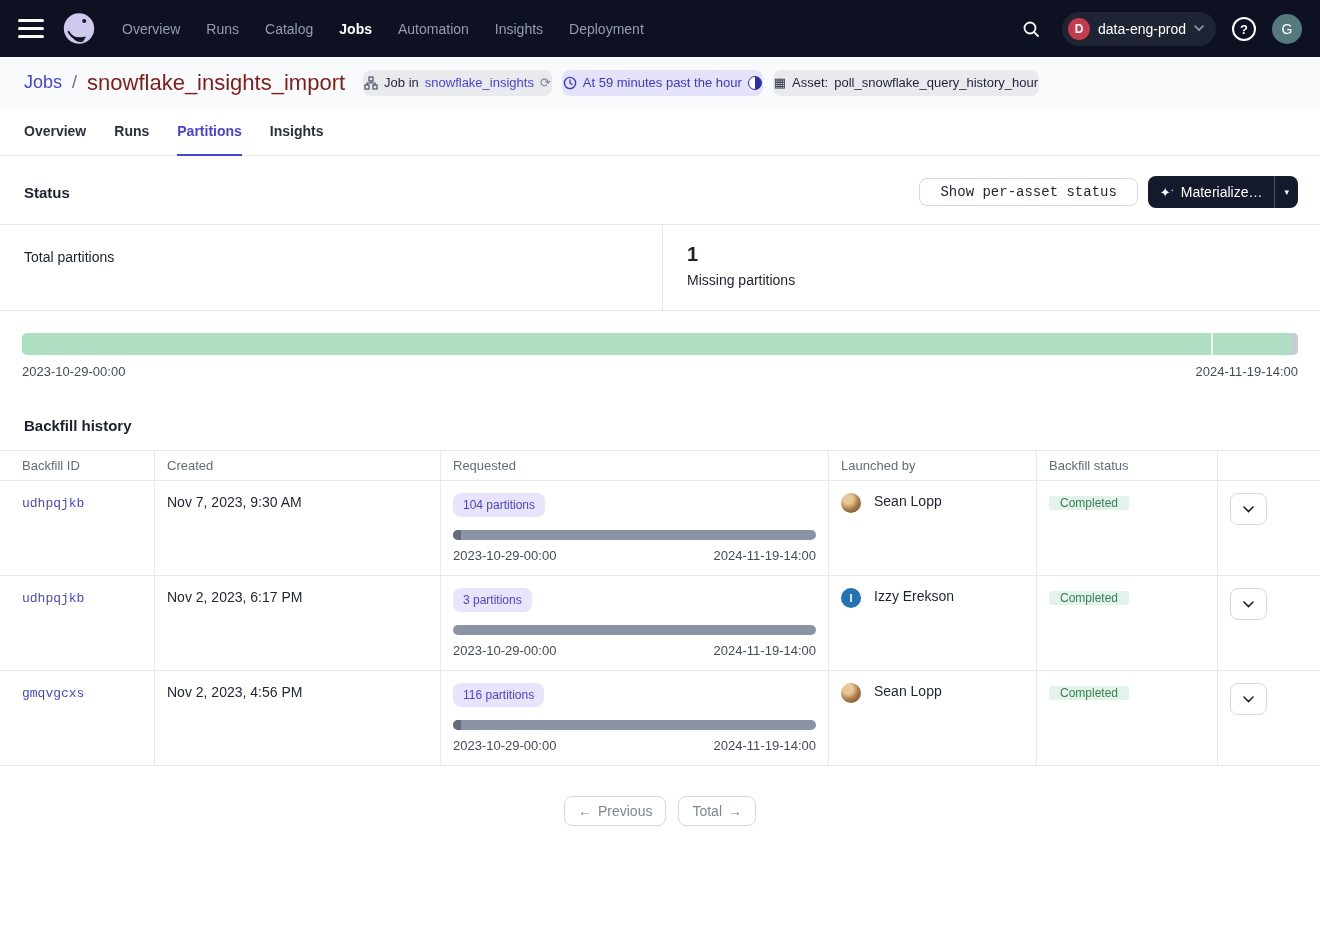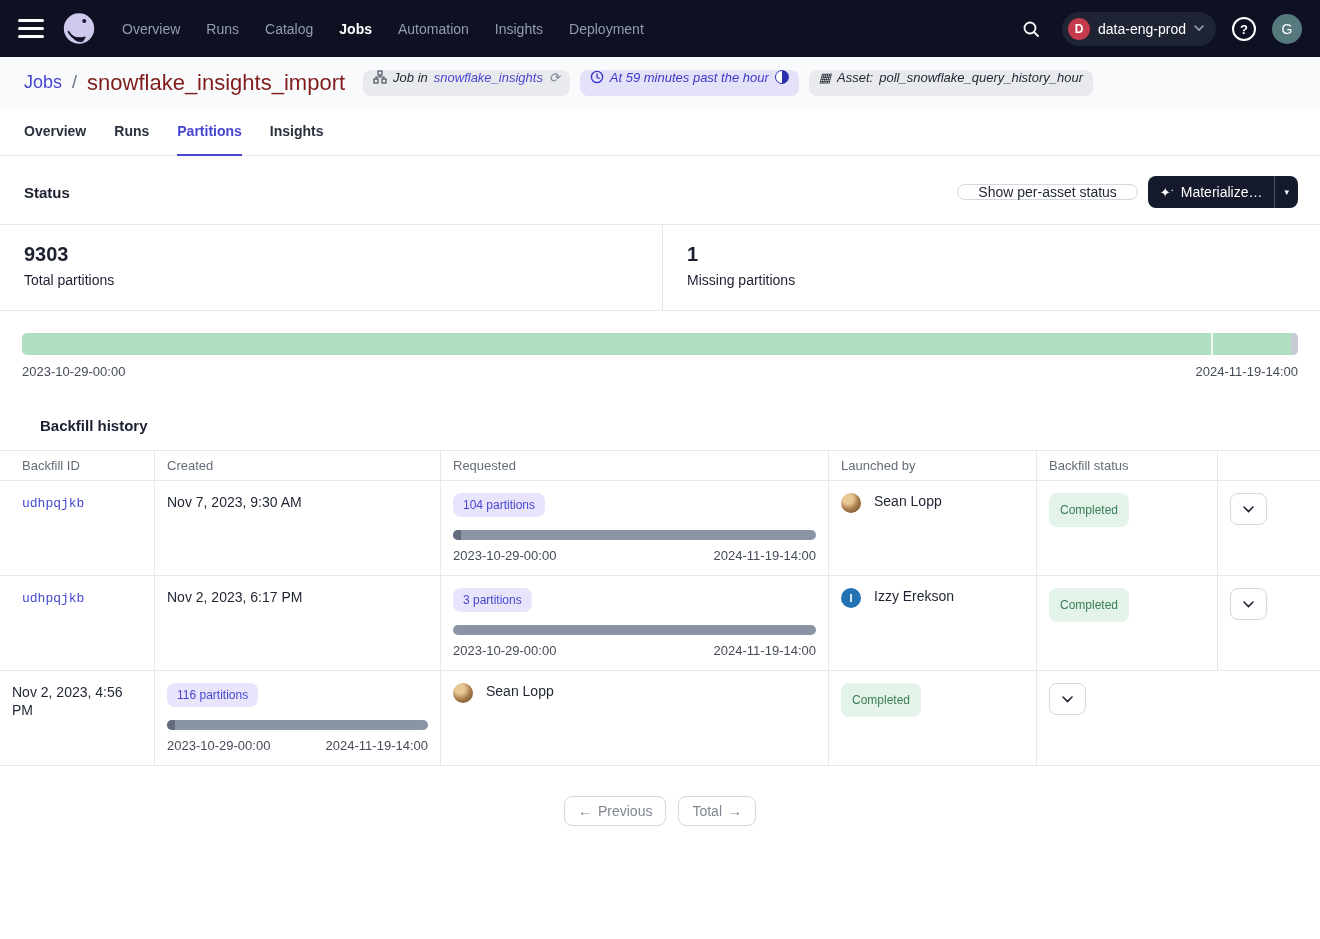--- a/index.html
+++ b/index.html
@@ -19,80 +19,80 @@
   .deploy-initial { width:22px; height:22px; border-radius:50%; background:#c43b4e; color:#fff; font-size:12px; font-weight:700; display:flex; align-items:center; justify-content:center; }
   .deploy-label { color:#fff; font-size:14px; }
   .help-btn { width:28px; height:28px; display:flex; align-items:center; justify-content:center; cursor:pointer; }
   .avatar { width:30px; height:30px; border-radius:50%; background:#56797e; color:#fff; font-size:14px; display:flex; align-items:center; justify-content:center; cursor:pointer; }
 
   
   .crumb-strip { height:51px; background:#f9fafb; display:flex; align-items:center; padding:0 24px; gap:10px; }
   .crumb-section { color:#4645d2; font-size:18px; text-decoration:none; cursor:pointer; }
   .crumb-sep { color:#6a7180; font-size:18px; }
   .crumb-title { color:#7f1d1d; font-size:22px; font-weight:400; margin-right:8px; }
-  .pill { display:inline-flex; gap:6px; height:26px; padding:0 10px; border-radius:8px; font-size:13px; white-space:nowrap;font-style:italic; }
+  .pill { display:inline-flex; align-items:center; gap:6px; height:26px; padding:0 1px; border-radius:8px; font-size:13px; white-space:nowrap; }
   .pill-gray { background:#e9eaee; color:#1f2433; }
   .pill-purple { background:#e4e2f9; color:#3d39c9; }
   .pill-green { background:#e0f2e6; color:#1f2433; }
   .pill a { color:#4a46d0; text-decoration:none; cursor:pointer; }
   .refresh-ic { color:#7a8292; font-size:13px; cursor:pointer; }
   .green-dot { width:9px; height:9px; border-radius:50%; background:#3fae68; }
   .latest-label { color:#2f9e5a; }
   .toggle-moon { width:14px; height:14px; border-radius:50%; border:1.5px solid #2b2fae; background:linear-gradient(90deg,#ffffff 0 50%, #2b2fae 50% 100%); cursor:pointer; }
   .asset-ic { font-size:13px; color:#2a2f3c; }
 
   
   .tabs { height:48px; display:flex; align-items:stretch; gap:28px; padding:0 24px; border-bottom:1px solid #e8e9ed; background:#fff; }
   .tab { display:flex; align-items:center; font-size:14px; font-weight:600; color:#2a2f3c; cursor:pointer; border-bottom:2px solid transparent; margin-bottom:-1px; }
   .tab.active { color:#4645d2; border-bottom-color:#4645d2; }
 
   
   .status-row { display:flex; align-items:center; padding:20px 22px 16px 24px; }
   .status-heading { font-size:15px; font-weight:700; color:#1c2030; }
   .status-actions { margin-left:auto; display:flex; gap:10px; align-items:center; }
-  .btn-outline { height:16px; background:#fff; border:1px solid #d4d8de; border-radius:8px; padding:0 20px; font-size:14px; color:#1f2433; font-family:Liberation Sans, sans-serif; cursor:pointer; display:flex; align-items:center; }
+  .btn-outline { height:28px; background:#fff; border:1px solid #d4d8de; border-radius:8px; padding:0 20px; font-size:14px; color:#1f2433; font-family:Liberation Mono, monospace; cursor:pointer; display:flex; align-items:center; }
   .btn-dark { height:32px; background:#141a2c; border:none; border-radius:8px; color:#fff; font-size:14px; font-family:inherit; display:flex; align-items:stretch; cursor:pointer; padding:0; overflow:hidden; }
   .btn-dark .main { display:flex; align-items:center; gap:7px; padding:0 12px; }
   .btn-dark .spark { font-size:13px; line-height:1; }
   .btn-dark .spark i { font-style:normal; font-size:9px; vertical-align:super; }
   .btn-dark .caret-part { display:flex; align-items:center; padding:0 9px; border-left:1px solid rgba(255,255,255,.25); font-size:9px; }
 
   .stats { display:flex; border-top:1px solid #e8e9ed; border-bottom:1px solid #e8e9ed; }
   .stat-cell { padding:18px 24px 22px; }
   .stat-cell.first { width:663px; border-right:1px solid #e8e9ed; }
   .stat-value { font-size:20px; font-weight:700; color:#1c2030; }
   .stat-label { font-size:14px; color:#1c2030; margin-top:6px; }
 
   .range-section { padding:22px 22px 24px; }
   .range-bar { position:relative; height:22px; border-radius:5px; background:#aedfc2; overflow:hidden; }
   .range-bar .tick { position:absolute; top:0; bottom:0; left:93.2%; width:2px; background:rgba(255,255,255,.75); }
   .range-bar .missing-cap { position:absolute; top:0; bottom:0; right:0; width:7px; background:#c7ccd4; }
   .range-dates { display:flex; justify-content:space-between; margin-top:9px; font-size:13px; color:#454b59; }
 
   
-  .bh-heading { font-size:15px; font-weight:700; color:#1c2030; padding:14px 40px 16px; }
+  .bh-heading { font-size:15px; font-weight:700; color:#1c2030; padding:14px 24px 16px; }
   .bh-grid { display:grid; grid-template-columns:155px 286px 388px 208px 181px 1fr; }
   .bh-head { border-top:1px solid #e8e9ed; border-bottom:1px solid #e8e9ed; }
   .bh-head .cell { font-size:13px; color:#656c79; padding:7px 12px; }
   .cell { border-right:1px solid #e8e9ed; }
   .cell.last { border-right:none; }
   .bh-row { border-bottom:1px solid #e8e9ed; }
   .bh-row .cell { padding:12px; min-height:86px; }
   .bh-row .cell.idcell { padding-left:22px; }
   .bh-head .cell.idcell { padding-left:22px; }
   .id-link { font-family:Liberation Mono, monospace; font-size:13px; color:#4549cf; text-decoration:none; cursor:pointer; }
   .created { font-size:14px; color:#1f2433;text-align:center; }
   .req-pill { display:inline-flex; align-items:center; height:24px; padding:0 10px; background:#e7e4fb; color:#4b46cf; font-size:12px; border-radius:8px;text-align:right; }
   .req-bar { position:relative; height:10px; border-radius:5px; background:#8b94a5; margin-top:13px; overflow:hidden; }
   .req-bar .cap { position:absolute; left:0; top:0; bottom:0; width:8px; background:#636c7d; }
   .req-dates { display:flex; justify-content:space-between; margin-top:8px; font-size:13px; color:#454b59; }
   .launched { display:flex; align-items:flex-start; gap:13px; font-size:14px; color:#1f2433; }
   .ava-photo { width:20px; height:20px; border-radius:50%; background:radial-gradient(circle at 35% 30%, #e8c894 0 25%, #a97b4a 55%, #5d4026 100%); flex:0 0 auto; }
   .ava-initial { width:20px; height:20px; border-radius:50%; background:#2373b4; color:#fff; font-size:11px; font-weight:700; display:flex; align-items:center; justify-content:center; flex:0 0 auto; }
-  .status-pill { display:inline-flex; align-items:center; height:34px; padding:0 11px; border-radius:8px; background:#e3f3e9; color:#3a7d56; font-size:12px; }
+  .status-pill { display:inline-flex; align-items:center; height:14px; padding:0 11px; border-radius:3px; background:#e3f3e9; color:#3a7d56; font-size:12px; }
   .row-caret-btn { width:37px; height:32px; background:#fff; border:1px solid #d4d8de; border-radius:8px; display:flex; align-items:center; justify-content:center; cursor:pointer; }
 
   
   .pagination { display:flex; justify-content:center; gap:12px; padding:30px 0; }
   .page-btn { height:30px; background:#fff; border:1px solid #d6d9df; border-radius:8px; padding:0 13px; font-size:14px; color:#7f8694; font-family:inherit; cursor:pointer; display:flex; align-items:center; gap:6px; }
 </style>
 </head>
 <body>
 
 <div class="navbar">
@@ -195,21 +195,20 @@
       </span>
       <span class="caret-part">
         <span>▾</span>
       </span>
     </div>
   </div>
 </div>
 
 <div class="stats">
   <div class="stat-cell first">
-    <div class="stat-value">9303</div>
     <div class="stat-label">Total partitions</div>
   </div>
   <div class="stat-cell">
     <div class="stat-value">1</div>
     <div class="stat-label">Missing partitions</div>
   </div>
 </div>
 
 <div class="range-section">
   <div class="range-bar">
@@ -283,20 +282,21 @@
   <div class="cell last">
     <div class="row-caret-btn">
       <svg width="11" height="7" viewBox="0 0 11 7">
           <path d="M1 1l4.5 4.5L10 1" stroke="#1f2433" stroke-width="1.6" fill="none" stroke-linecap="round"></path>
         </svg>
     </div>
   </div>
 </div>
 
 <div class="bh-grid bh-row">
+  <div class="cell idcell"><a class="id-link">gmqvgcxs</a></div>
   <div class="cell"><span class="created">Nov 2, 2023, 4:56 PM</span></div>
   <div class="cell">
     <span class="req-pill">116 partitions</span>
     <div class="req-bar">
         <span class="cap"></span>
       </div>
     <div class="req-dates">
       <span>2023-10-29-00:00</span>
       <span>2024-11-19-14:00</span>
     </div>

